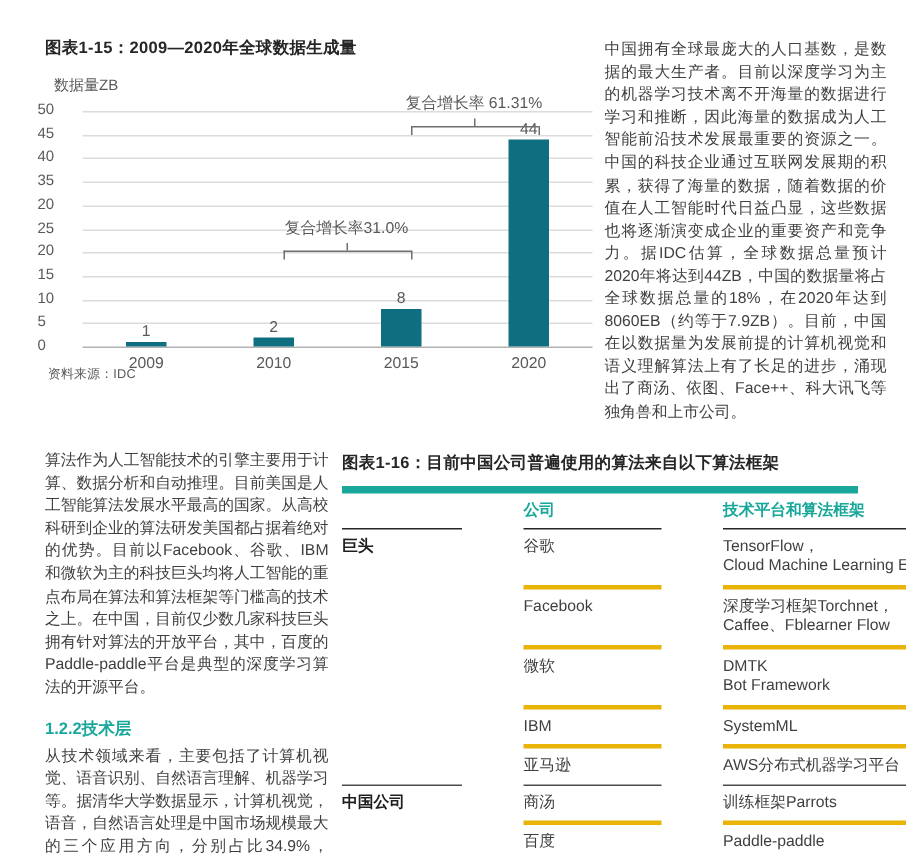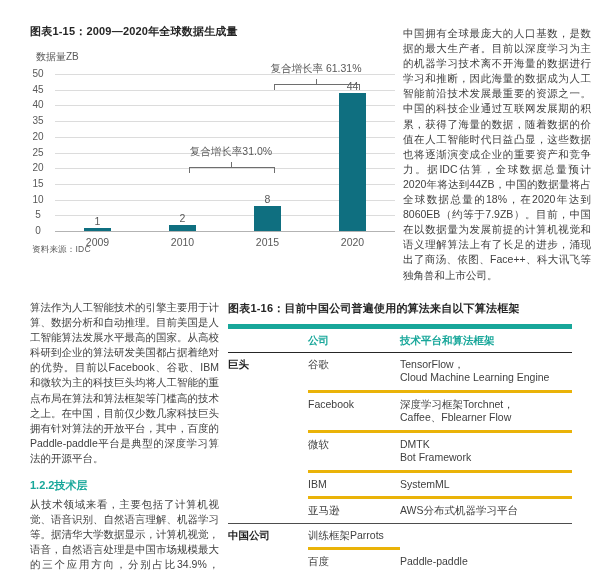--- a/index.html
+++ b/index.html
@@ -11,38 +11,38 @@
   .abs{position:absolute;}
   h3.fig-title{
     margin:0;font-size:11px;font-weight:700;color:#262626;letter-spacing:.2px;
   }
   
   #fig15{left:30px;top:24px;width:370px;height:252px;}
   .ylabel{left:6px;top:26px;font-size:10px;color:#595959;text-align:right;}
   .plot{left:25px;top:50px;width:340px;height:157px;}
   .gridline{position:absolute;left:0;width:100%;height:0;border-top:1px solid #dcdcdc;}
   .gridline.zero{border-top-color:#b3b3b3;}
-  .ytick{position:absolute;left:-30px;width:26px;text-align:center;font-size:10px;color:#595959;}
+  .ytick{position:absolute;left:-30px;width:26px;text-align:left;font-size:10px;color:#595959;}
   .bar{position:absolute;bottom:0;background:#0f6f80;}
   .val-label{position:absolute;transform:translateX(-50%);font-size:10.5px;color:#595959;text-align:right;}
   .xtick{position:absolute;transform:translateX(-50%);font-size:10.5px;color:#595959;top:162px;}
   .ann-text{position:absolute;transform:translateX(-50%);font-size:10.5px;color:#595959;white-space:nowrap;}
   .ann-line{position:absolute;border-top:1px solid #6e6e6e;}
   .ann-hook{position:absolute;width:0;height:6px;border-left:1px solid #6e6e6e;}
   .ann-mid{position:absolute;width:0;height:5px;border-left:1px solid #6e6e6e;}
   .source{left:2px;top:220px;font-size:8.5px;color:#595959;letter-spacing:.2px;text-align:right;}
   
   .para{font-size:10.5px;line-height:15.1px;text-align:justify;color:#3f3f3f;margin:0;}
   #right-col{left:403px;top:26px;width:188px;}
   #left-col{left:30px;top:300px;width:189px;}
   .sub-heading{margin:12px 0 4px 0;font-size:11px;font-weight:700;color:#18a79a;}
   
   #fig16{left:228px;top:301px;width:344px;}
   .algo-table{margin-top:8px;width:344px;}
-  .t-row{display:grid;grid-template-columns:80px 92px 172px;}
+  .t-row{display:grid;grid-template-columns:80px 92px 172px;gap:41px;}
   .t-head{border-top:5px solid #18a79a;}
   .t-head .t-cell{padding:5px 0 4px 0;font-size:10.5px;font-weight:700;color:#18a79a;
     border-bottom:1.5px solid #262626;}
   .t-cell{font-size:10.5px;line-height:13.5px;padding:5px 4px 5px 0;white-space:pre-line;}
   .t-cat{font-weight:700;color:#1f1f1f;}
   .t-row.part .t-co,.t-row.part .t-fw{border-bottom:3px solid #eab308;}
   .t-row.full .t-cell{border-bottom:1px solid #4d4d4d;}
 </style>
 </head>
 <body>
@@ -141,20 +141,21 @@
           <div class="t-cell t-co">IBM</div>
           <div class="t-cell t-fw">SystemML</div>
         </div>
         <div class="t-row full">
           <div class="t-cell t-cat"></div>
           <div class="t-cell t-co">亚马逊</div>
           <div class="t-cell t-fw">AWS分布式机器学习平台</div>
         </div>
         <div class="t-row part">
           <div class="t-cell t-cat">中国公司</div>
+          <div class="t-cell t-co">商汤</div>
           <div class="t-cell t-fw">训练框架Parrots</div>
         </div>
         <div class="t-row full">
           <div class="t-cell t-cat"></div>
           <div class="t-cell t-co">百度</div>
           <div class="t-cell t-fw">Paddle-paddle</div>
         </div>
       </div>
   </div>
 </section>

